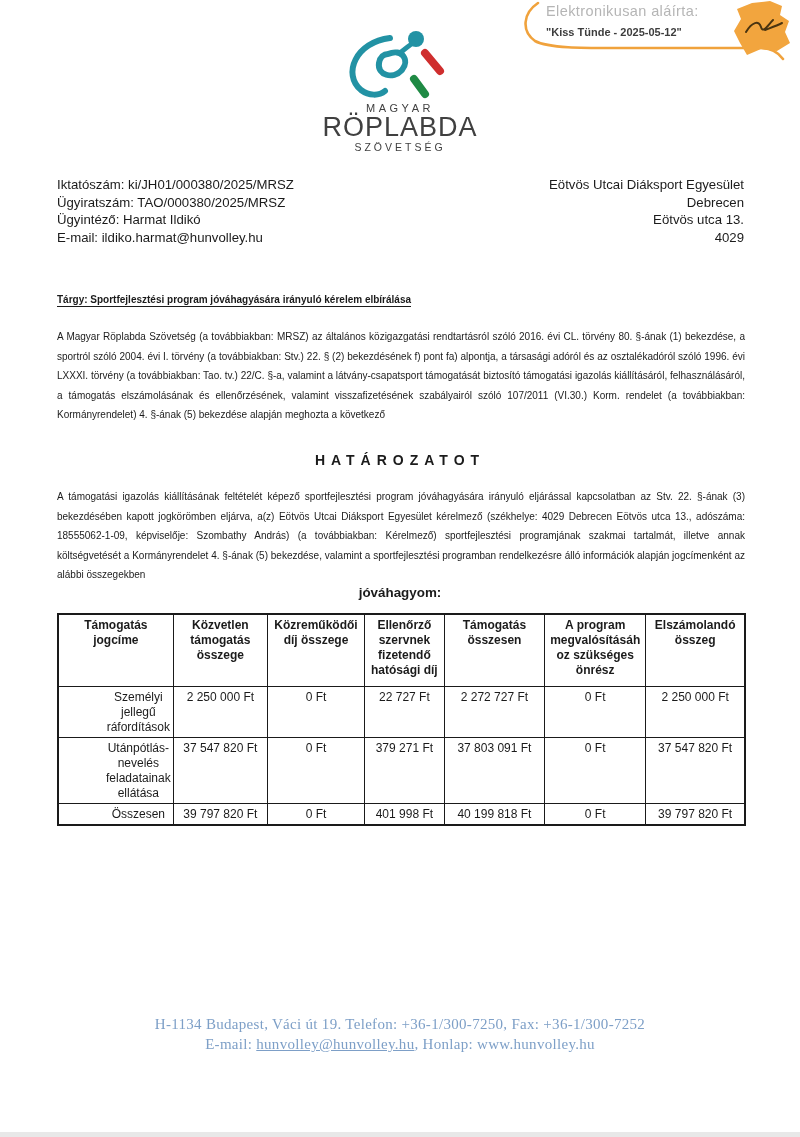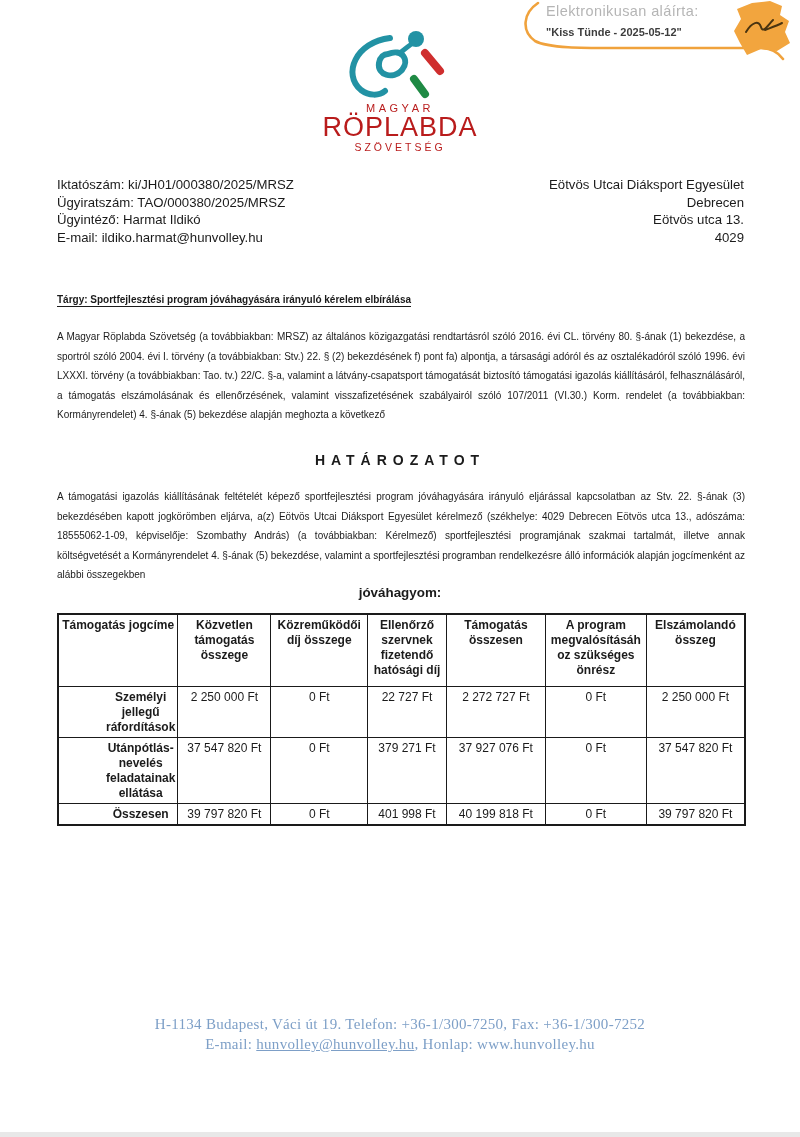--- a/index.html
+++ b/index.html
@@ -8,21 +8,21 @@
     margin:0 auto;overflow:hidden;
     font-family:"Liberation Sans", sans-serif;color:#1b1b1b;
   }
   
   .sig-widget{position:absolute;left:510px;top:0;width:290px;height:64px;}
   .sig-swoosh{position:absolute;left:0;top:0;}
   .sig-label{position:absolute;left:36px;top:3px;font-size:14.5px;color:#b5b5b5;letter-spacing:.4px;}
   .sig-signer{position:absolute;left:36px;top:26px;font-size:11px;font-weight:bold;color:#3d3d3d;}
   .sig-badge{position:absolute;left:222px;top:0px;}
   
-  .logo-block{position:absolute;left:0;right:0;top:30px;text-align:center;color:#b91c1c;}
+  .logo-block{position:absolute;left:0;right:0;top:30px;text-align:center;color:#404040;}
   .logo-mark{display:block;margin:0 auto;}
   .logo-top{font-size:11px;letter-spacing:3.5px;margin-top:2px;}
   .logo-main{font-size:27px;letter-spacing:1px;font-weight:400;line-height:26px;}
   .logo-bottom{font-size:10.5px;letter-spacing:3px;margin-top:1px;}
   
   .meta-block{position:absolute;left:57px;top:176px;font-size:13.2px;line-height:17.5px;}
   .recipient-block{position:absolute;right:56px;top:176px;font-size:13.2px;line-height:17.5px;text-align:right;}
   
   .subject{position:absolute;left:57px;top:294px;font-size:10px;font-weight:bold;}
   .subject span{border-bottom:1.5px solid #1b1b1b;padding-bottom:1px;}
@@ -32,21 +32,21 @@
   .decision-heading{position:absolute;left:0;right:0;top:452px;text-align:center;
     font-size:14px;font-weight:bold;letter-spacing:6px;}
   .approval-line{position:absolute;left:0;right:0;top:585px;text-align:center;
     font-size:13.4px;font-weight:bold;}
   
   .grant-table{position:absolute;left:57px;top:613px;width:689px;border-collapse:collapse;
     font-size:12px;line-height:15px;}
   .grant-table th,.grant-table td{
     border:1.5px solid #1a1a1a;text-align:center;vertical-align:top;padding:3px 2px 2px 2px;}
   .grant-table th{font-weight:bold;}
-  .grant-table td.rowlabel{font-weight:bold;padding-left:47px;}
+  .grant-table td.rowlabel{font-weight:normal;padding-left:47px;}
   .grant-table{border:2px solid #1a1a1a;}
   
   .footer{position:absolute;left:0;right:0;top:1014px;text-align:center;
     font-family:"Liberation Serif", serif;font-size:15px;line-height:20px;
     color:#7d9fc7;letter-spacing:.3px;}
   .footer .email{text-decoration:underline;}
 </style>
 </head>
 <body>
 
@@ -128,21 +128,21 @@
       <td>22 727 Ft</td>
       <td>2 272 727 Ft</td>
       <td>0 Ft</td>
       <td>2 250 000 Ft</td>
     </tr>
     <tr style="height:66px">
       <td class="rowlabel">Utánpótlás-nevelés feladatainak ellátása</td>
       <td>37 547 820 Ft</td>
       <td>0 Ft</td>
       <td>379 271 Ft</td>
-      <td>37 927 076 Ft</td>
+      <td>37 803 091 Ft</td>
       <td>0 Ft</td>
       <td>37 547 820 Ft</td>
     </tr>
     <tr style="height:20px">
       <td class="rowlabel">Összesen</td>
       <td>39 797 820 Ft</td>
       <td>0 Ft</td>
       <td>401 998 Ft</td>
       <td>40 199 818 Ft</td>
       <td>0 Ft</td>

